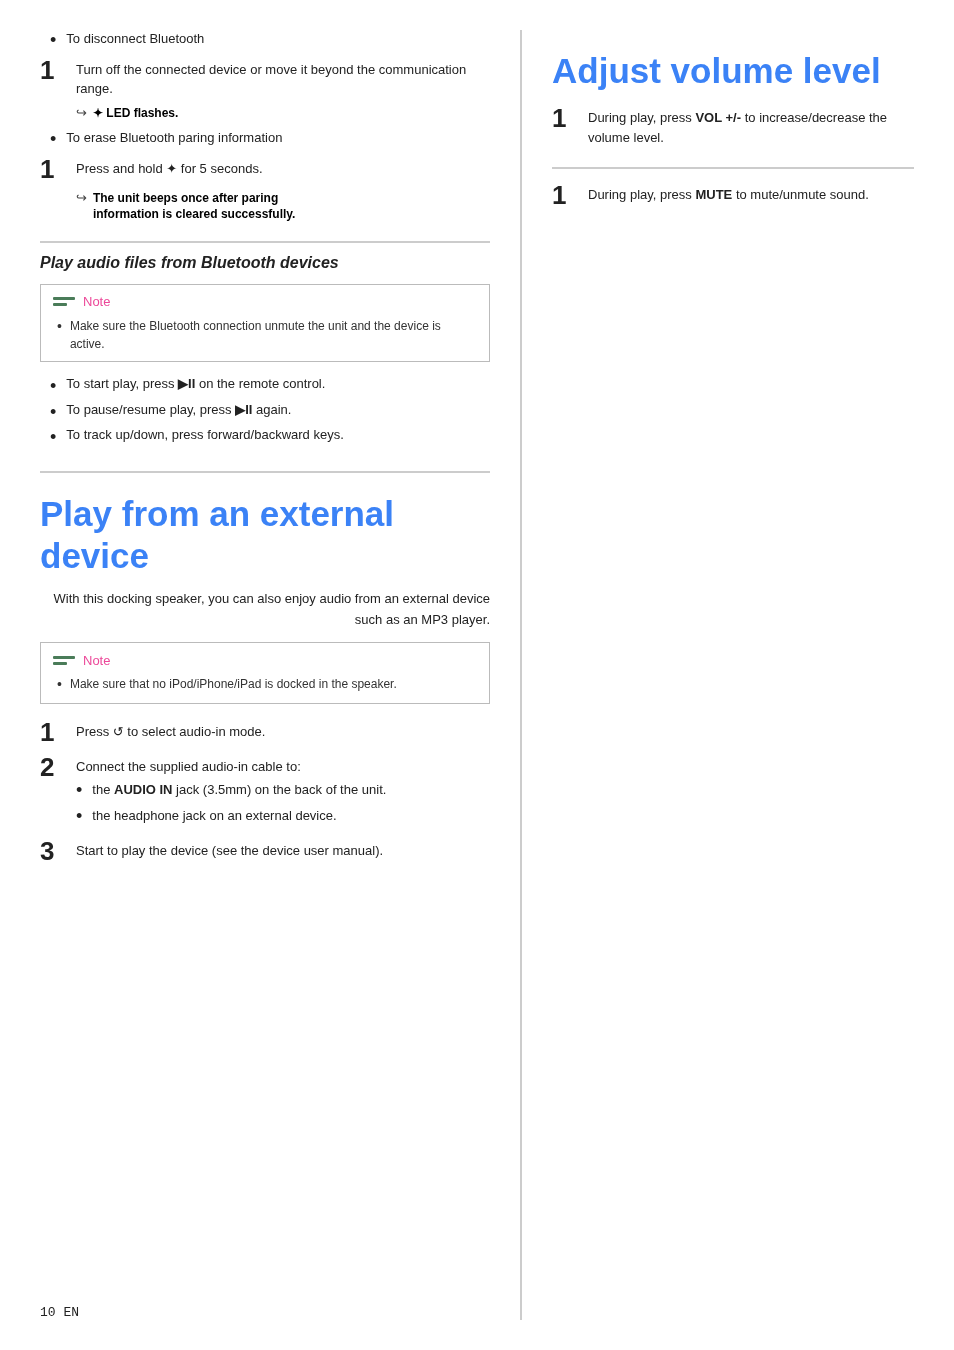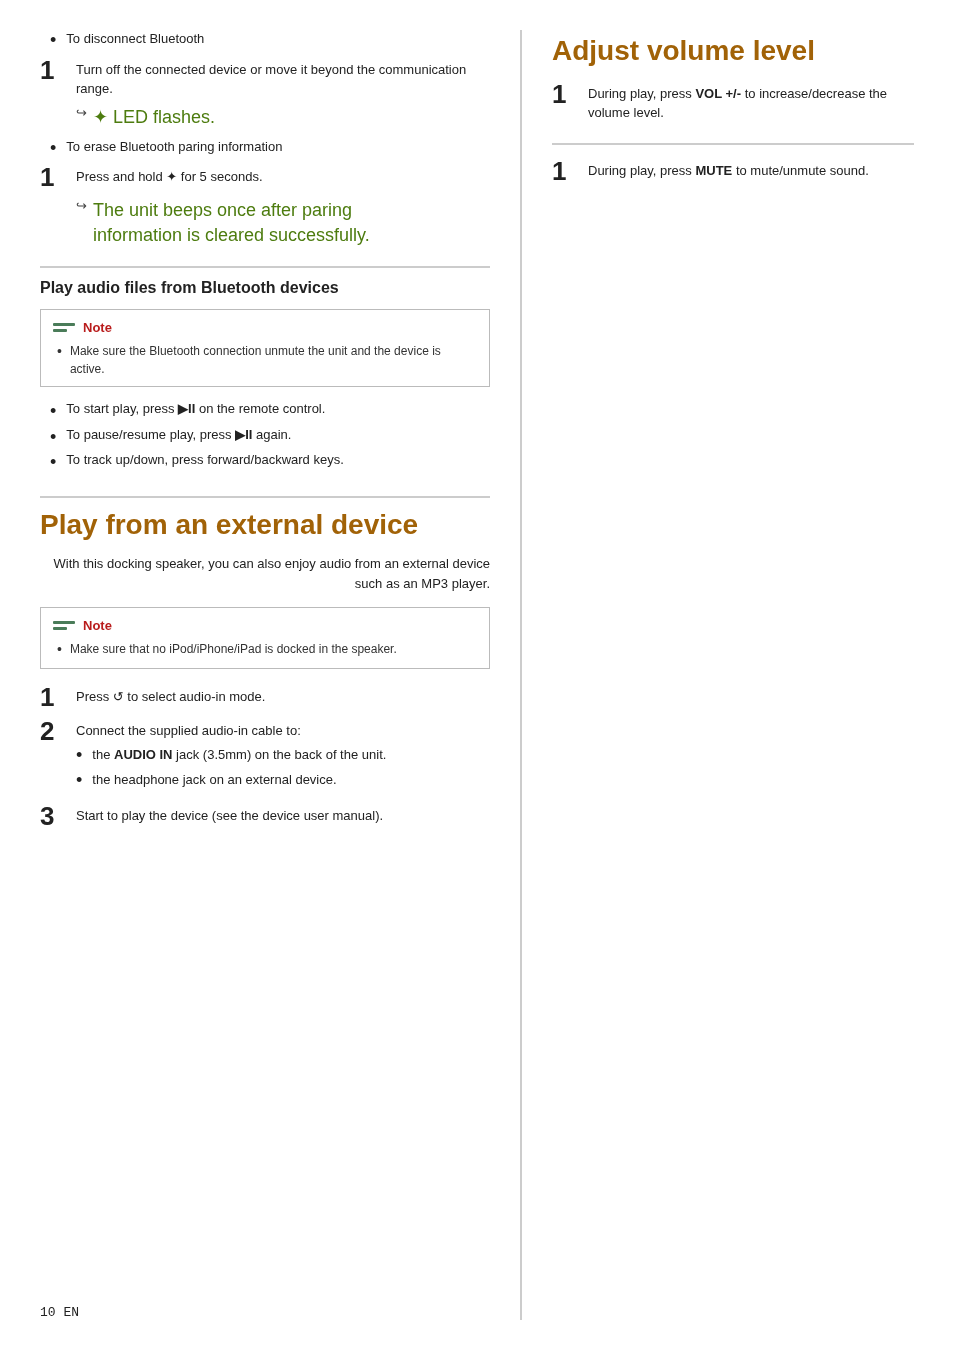--- a/index.html
+++ b/index.html
@@ -75,30 +75,32 @@
       align-items: flex-start;
       margin-left: 36px;
       margin-bottom: 2px;
     }
     .arrow-sym {
       margin-right: 6px;
       font-size: 13px;
       color: #444;
     }
     .arrow-text {
-      font-size: 18px;
+      font-size: 12px;
       line-height: 1.4;
-      color: #4d7c0f;
+      color: #000000;
+      font-weight: bold;
     }
     .subsection-title {
       font-size: 16px;
       font-weight: bold;
       margin-bottom: 8px;
       margin-top: 4px;
       line-height: 1.3;
+      font-style: italic;
     }
     .note-box {
       border: 1px solid #bbb;
       padding: 8px 12px;
       margin: 10px 0 14px 0;
       background: #fff;
     }
     .note-header {
       display: flex;
       align-items: center;
@@ -116,44 +118,44 @@
     .note-icon span {
       display: block;
       height: 3px;
       background: #4a7c59;
       border-radius: 1px;
     }
     .note-icon span:first-child { width: 22px; }
     .note-icon span:last-child { width: 14px; }
     .note-label {
       font-size: 13px;
-      font-weight: bold;
-      color: #b91c1c;
+      font-weight: normal;
+      color: #ec4899;
     }
     .note-content {
       font-size: 12px;
       color: #333;
       line-height: 1.5;
       padding-left: 4px;
     }
     .note-bullet {
       display: flex;
       align-items: flex-start;
     }
     .note-bullet-dot {
       margin-right: 8px;
       font-size: 14px;
       line-height: 1.4;
     }
     .big-section-title {
-      font-size: 28px;
+      font-size: 35px;
       font-weight: bold;
-      color: #a16207;
+      color: #3b82f6;
       margin-bottom: 12px;
-      margin-top: 4px;
+      margin-top: 20px;
       line-height: 1.2;
     }
     .section-intro {
       font-size: 13px;
       line-height: 1.6;
       margin-bottom: 12px;
       text-align: right;
     }
     .right-big-section {
       margin-bottom: 20px;

